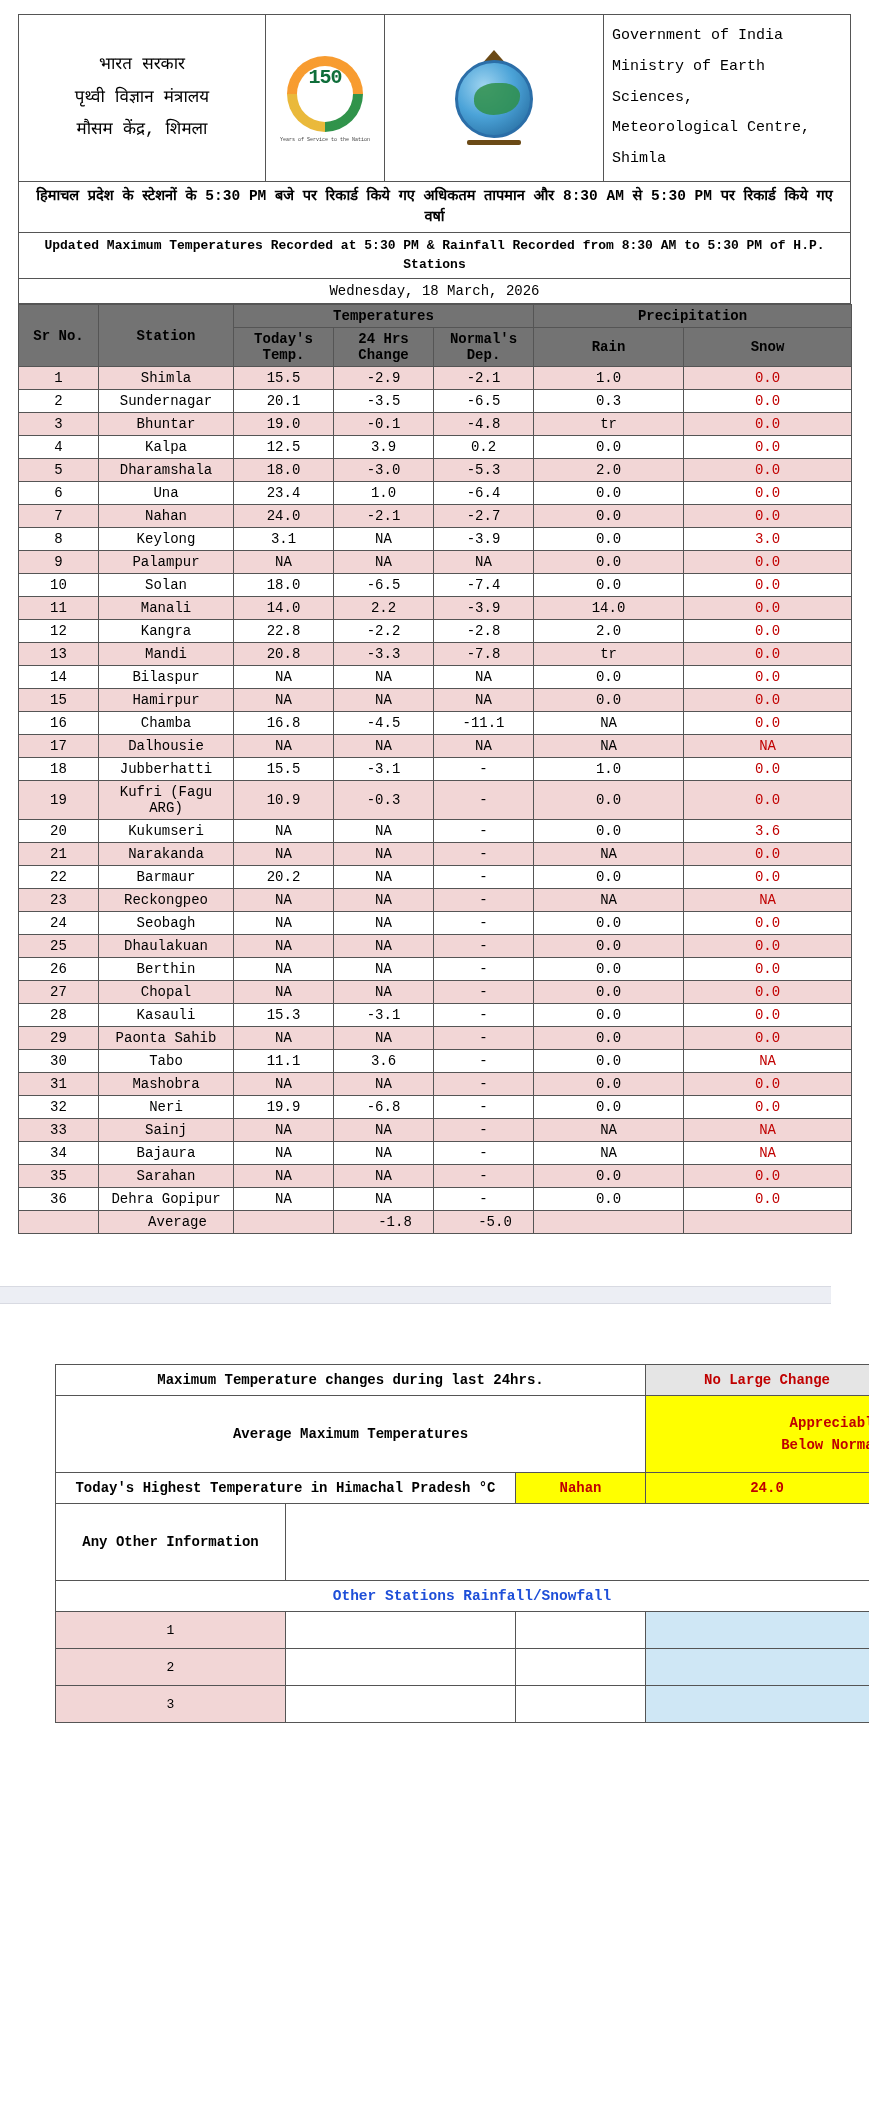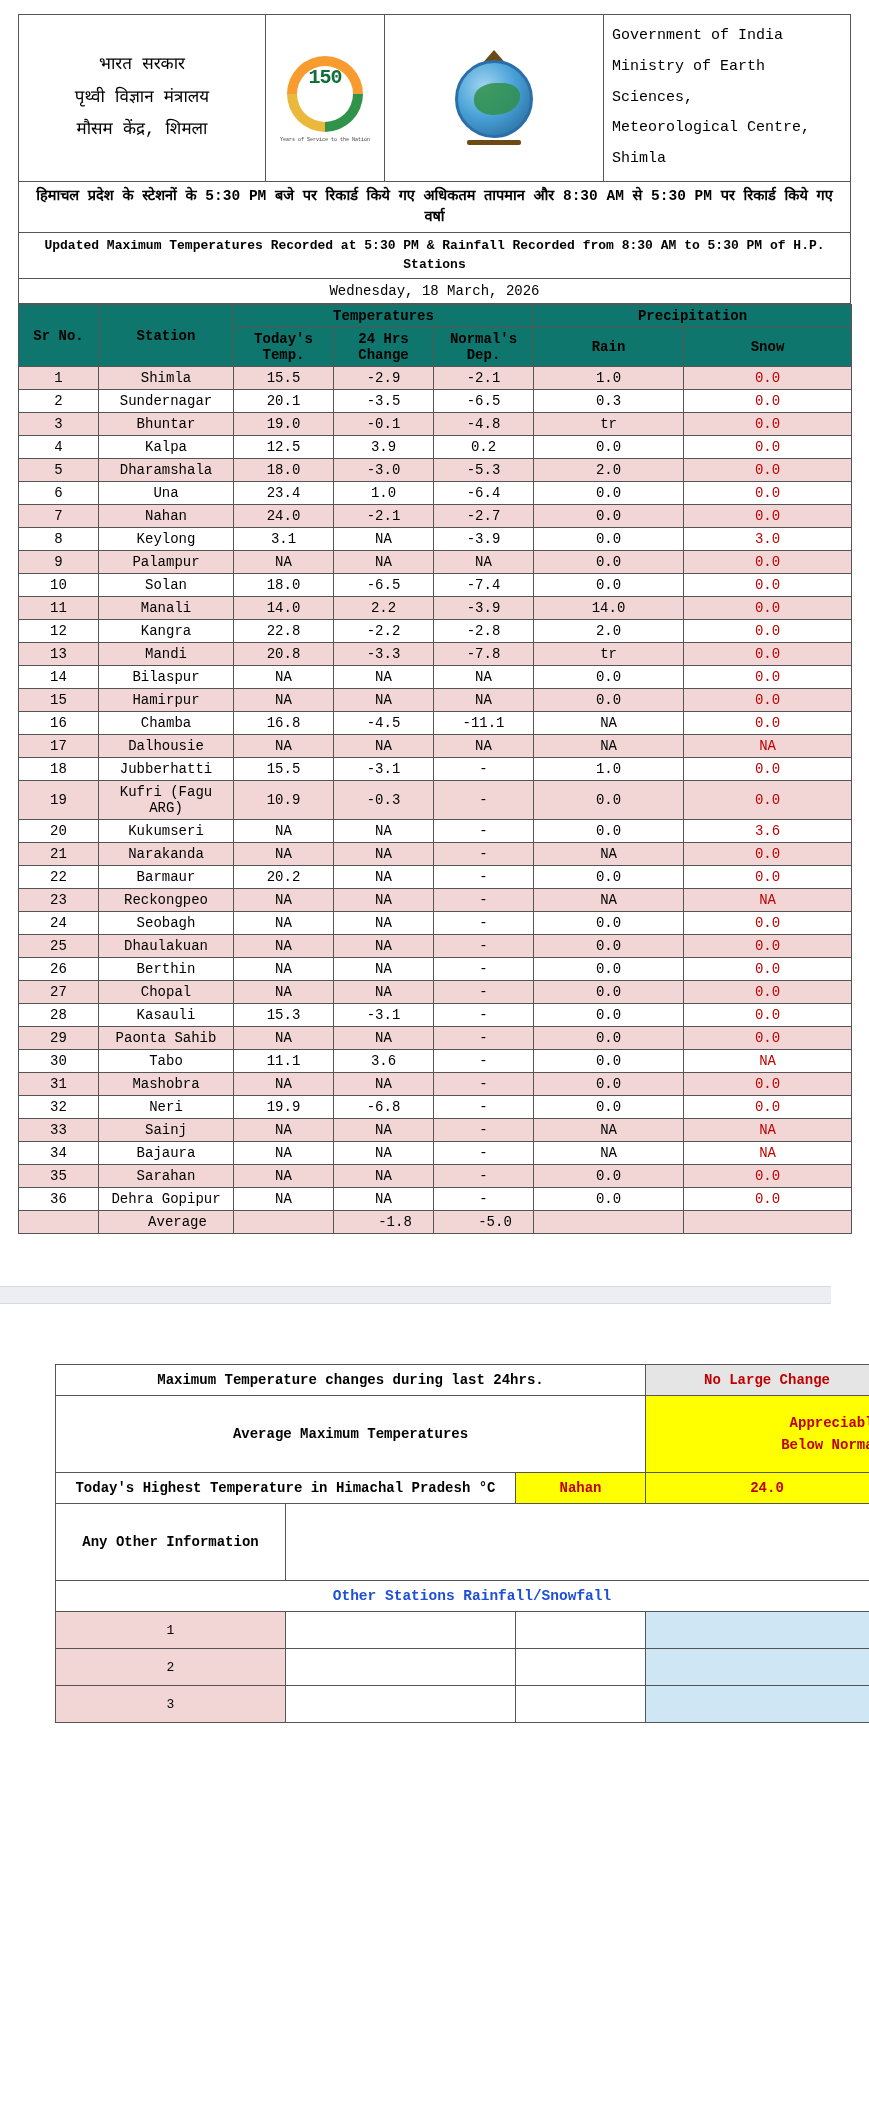--- a/index.html
+++ b/index.html
@@ -76,21 +76,21 @@
   .main col.c-st{width:135px;}
   .main col.c-t1{width:100px;}
   .main col.c-t2{width:100px;}
   .main col.c-t3{width:100px;}
   .main col.c-r{width:150px;}
   .main col.c-s{width:168px;}
   .main tr.odd td{background:#f2d6d6;}
   .main tr.even td{background:#ffffff;}
   .main td.snow{color:#c00000;}
   .main tr.avg td{background:#f2d6d6;font-weight:normal;padding-left:25px;}
-  .main .hgroup{background:#0f766e;}
+  .main .hgroup{background:#737373;}
 
   
   .gap{height:52px;background:#ffffff;}
   .band{height:16px;background:#eceef4;border-top:1px solid #d8dae2;border-bottom:1px solid #d8dae2;}
   .gap2{height:60px;background:#ffffff;}
 
   .sheet2{padding:0 18px;box-sizing:border-box;}
   .sum{width:833px;table-layout:fixed;border:1px solid #555;margin-left:37px;}
   .sum td{border:1px solid #555;font-size:14px;padding:7px 6px;vertical-align:middle;}
   .sum .lbl{text-align:center;font-weight:bold;}

